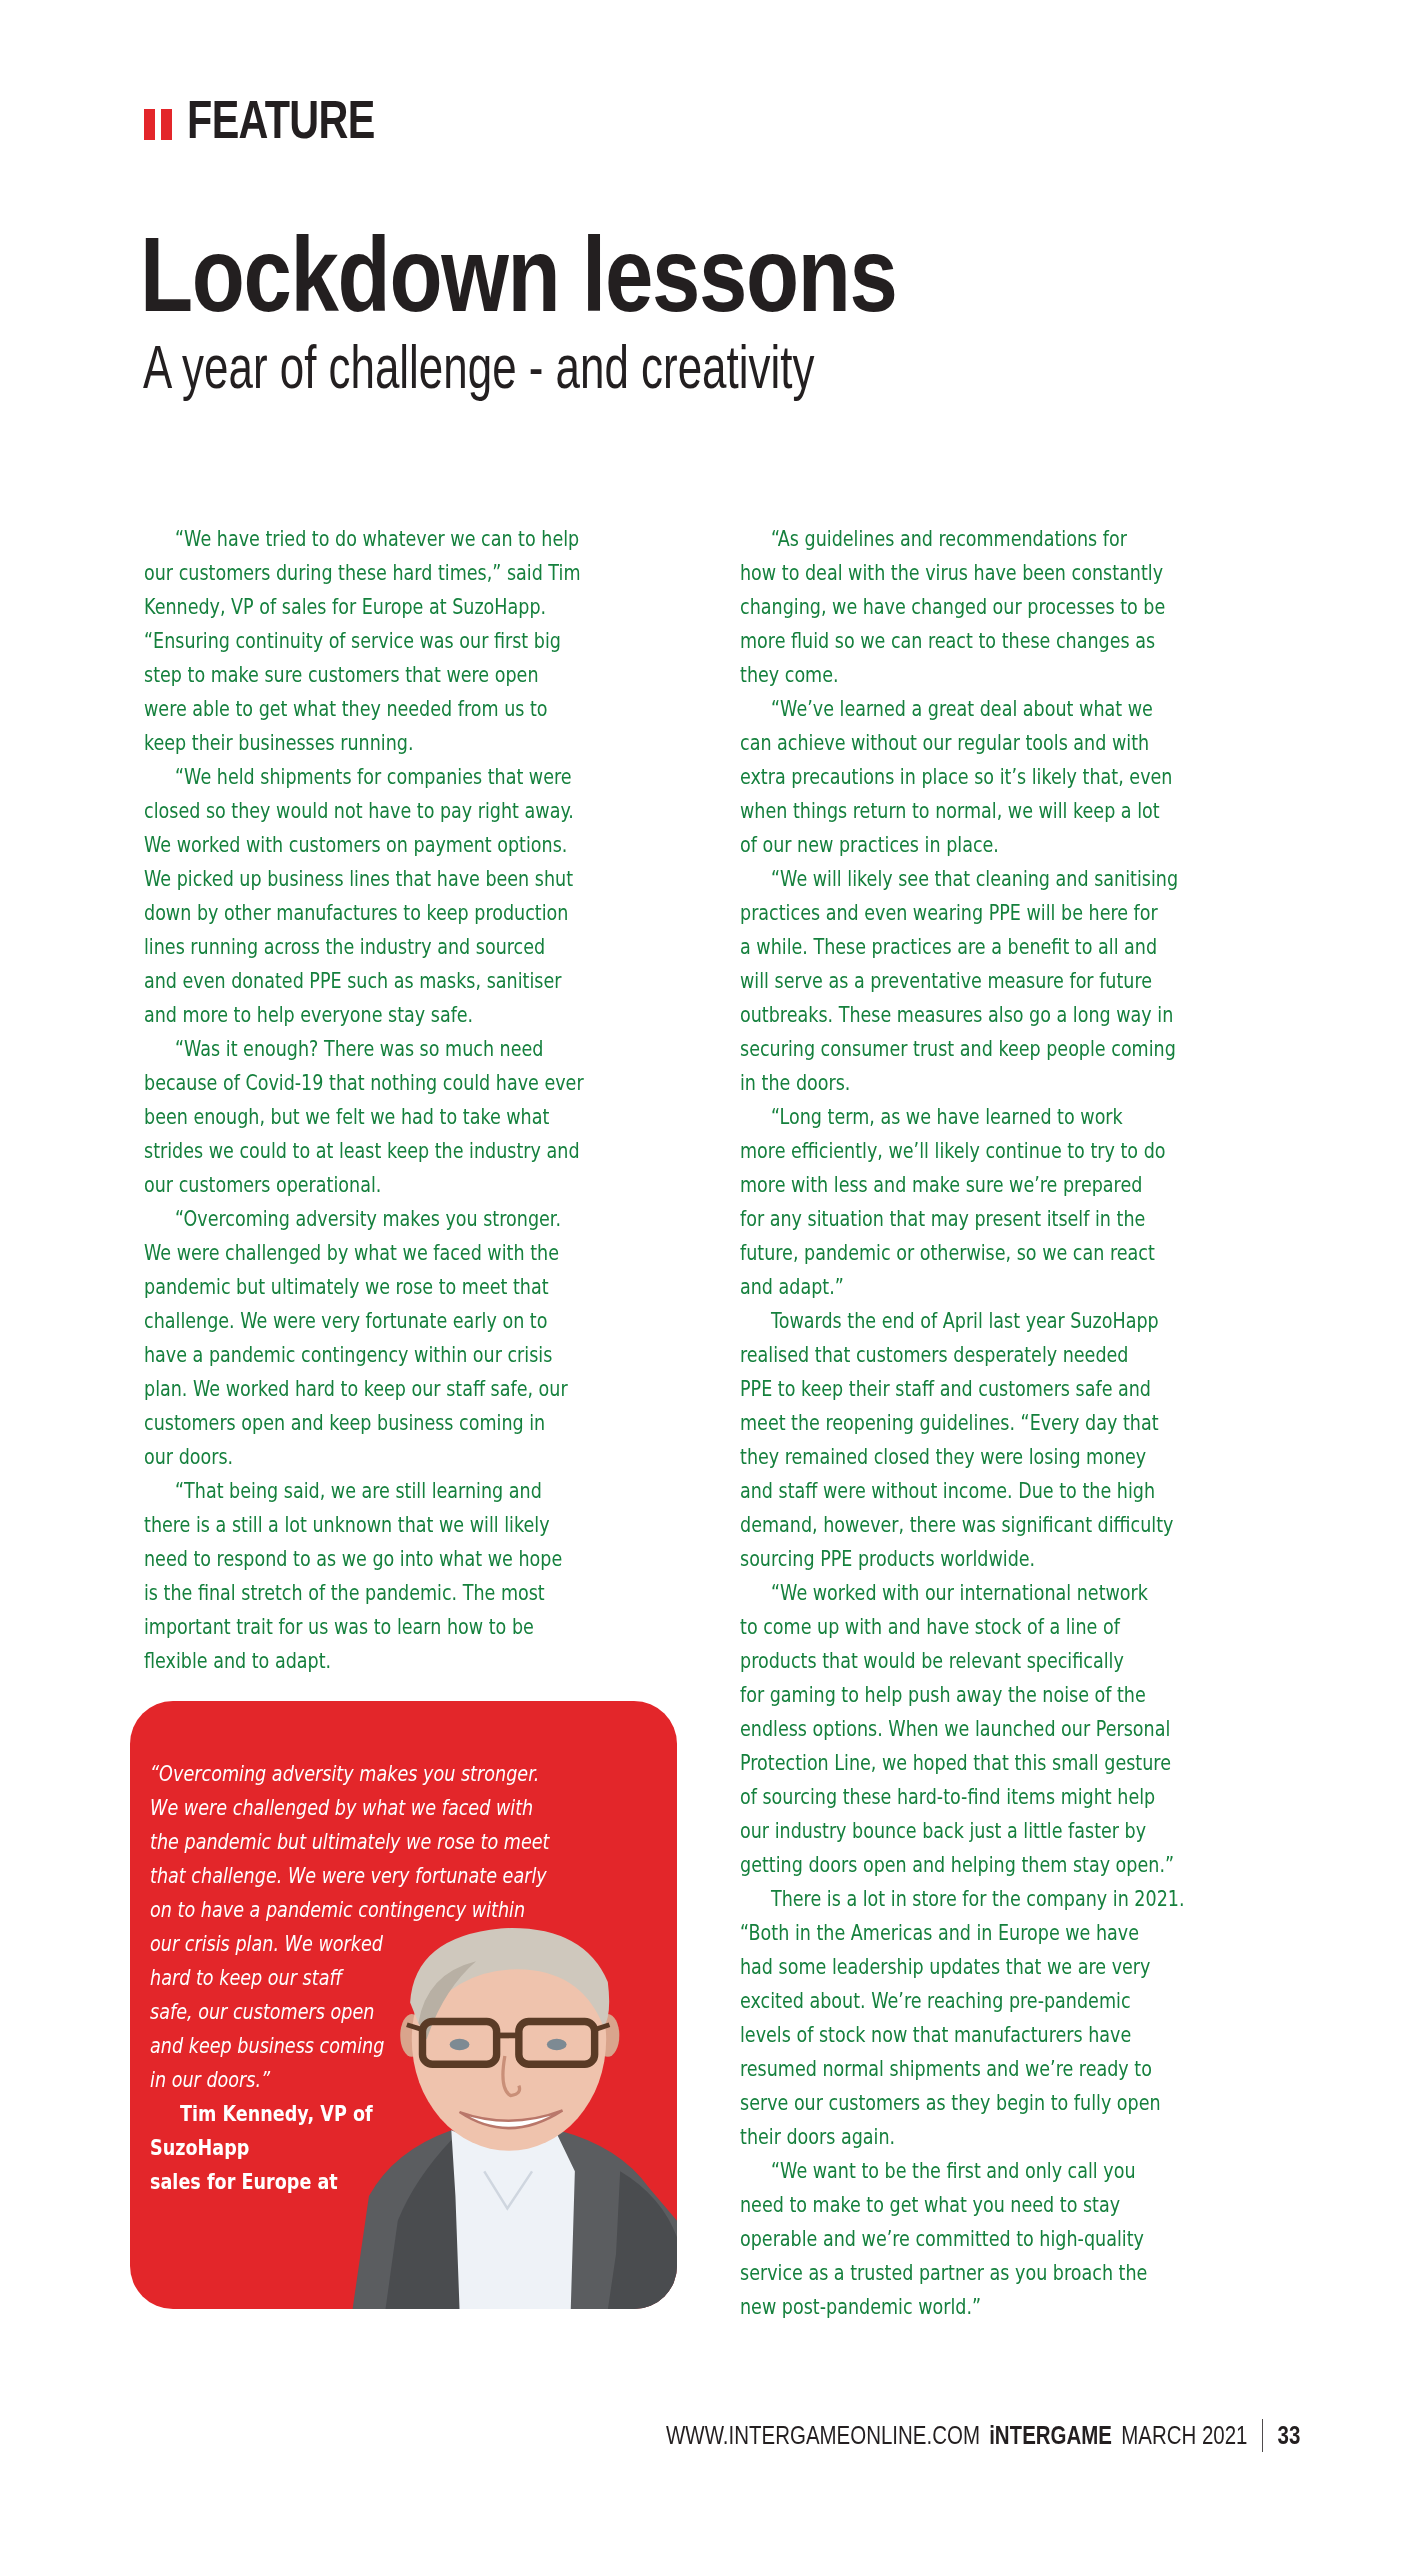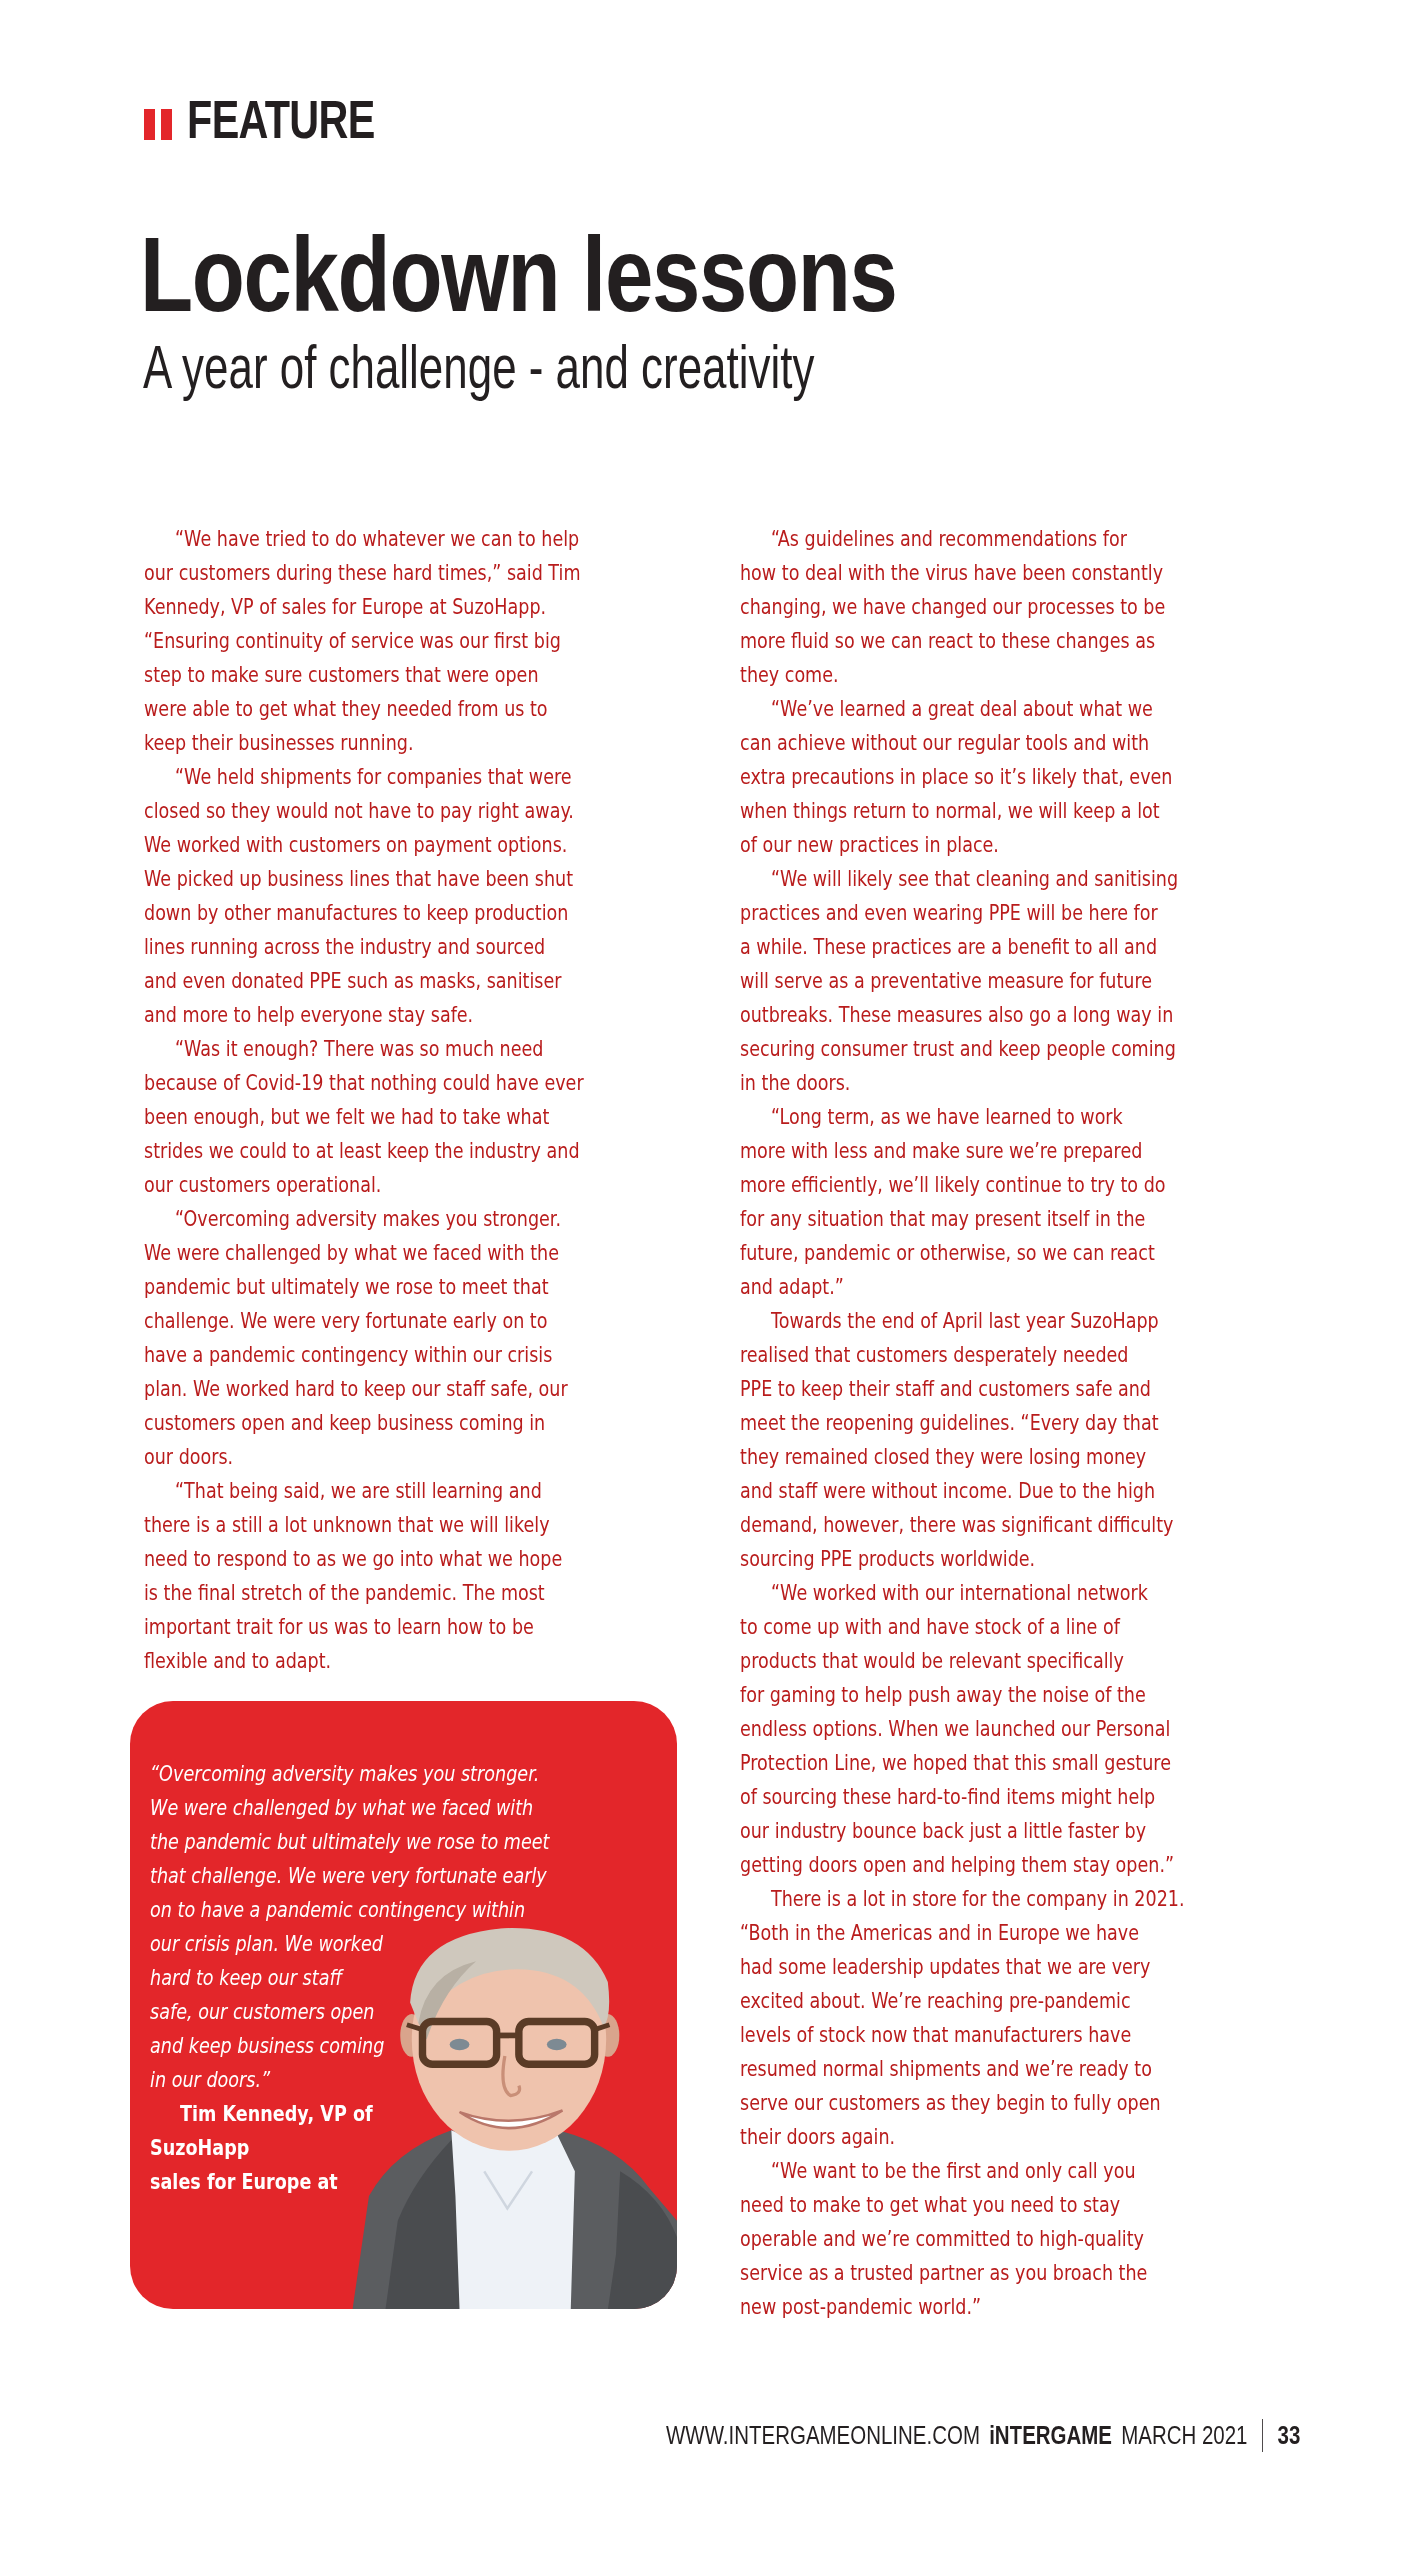--- a/index.html
+++ b/index.html
@@ -7,21 +7,21 @@
   .page { position: absolute; left: 0; top: 0; width: 1425px; height: 1912px; background: #ffffff; }
 
   .section-marker { position: absolute; left: 144px; top: 97px; height: 46px; display: flex; align-items: flex-end; }
   .marker-bars { display: flex; gap: 6.6px; margin-right: 15px; margin-bottom: 3.3px; }
   .marker-bar { width: 10.7px; height: 31px; background: #e3262a; }
   .section-label { font-family: "Liberation Sans", sans-serif; font-weight: 700; font-size: 53px; line-height: 46px; color: #231f20; transform: scaleX(0.78); transform-origin: left bottom; letter-spacing: -0.8px; }
 
   .headline { position: absolute; left: 140px; top: 221px; font-family: "Liberation Sans", sans-serif; font-weight: 700; font-size: 106px; line-height: 107px; color: #231f20; transform: scaleX(0.82); transform-origin: left top; white-space: nowrap; letter-spacing: -1.6px; }
   .standfirst { position: absolute; left: 143px; top: 334px; font-family: "Liberation Sans", sans-serif; font-weight: 400; font-size: 61px; line-height: 66px; color: #231f20; transform: scaleX(0.72); transform-origin: left top; white-space: nowrap; }
 
-  .col { position: absolute; font-family: "DejaVu Sans", sans-serif; font-size: 21.4px; line-height: 34px; color: #b91c1c; }
+  .col { position: absolute; font-family: "DejaVu Sans", sans-serif; font-size: 21.4px; line-height: 34px; color: #15803d; }
   .col-left { left: 144px; top: 522px; width: 528px; }
   .col-right { left: 732px; top: 522px; width: 544px; margin-left: 8px; }
   .line { white-space: nowrap; height: 34px; transform-origin: left center; }
   .line.indent { padding-left: 30.5px; }
   .col .line span { display: inline-block; transform: scaleX(0.82); transform-origin: left center; }
 
   .pull-quote { position: absolute; left: 130px; top: 1701px; width: 547px; height: 608px; background: #e3262a; border-radius: 43px; overflow: hidden; }
   .pq-text { position: absolute; left: 20px; top: 56px; font-family: "DejaVu Sans", sans-serif; font-style: italic; font-size: 22px; line-height: 34px; color: #ffffff; z-index: 2; }
   .pq-text .line span { display: inline-block; transform: scaleX(0.8); transform-origin: left center; }
   .pq-attrib { font-style: normal; font-weight: 700; }
@@ -101,22 +101,22 @@
       <div class="line"><span>when things return to normal, we will keep a lot</span></div>
       <div class="line"><span>of our new practices in place.</span></div>
       <div class="line indent"><span>“We will likely see that cleaning and sanitising</span></div>
       <div class="line"><span>practices and even wearing PPE will be here for</span></div>
       <div class="line"><span>a while. These practices are a benefit to all and</span></div>
       <div class="line"><span>will serve as a preventative measure for future</span></div>
       <div class="line"><span>outbreaks. These measures also go a long way in</span></div>
       <div class="line"><span>securing consumer trust and keep people coming</span></div>
       <div class="line"><span>in the doors.</span></div>
       <div class="line indent"><span>“Long term, as we have learned to work</span></div>
+      <div class="line"><span>more efficiently, we’ll likely continue to try to do</span></div>
       <div class="line"><span>more with less and make sure we’re prepared</span></div>
-      <div class="line"><span>more efficiently, we’ll likely continue to try to do</span></div>
       <div class="line"><span>for any situation that may present itself in the</span></div>
       <div class="line"><span>future, pandemic or otherwise, so we can react</span></div>
       <div class="line"><span>and adapt.”</span></div>
       <div class="line indent"><span>Towards the end of April last year SuzoHapp</span></div>
       <div class="line"><span>realised that customers desperately needed</span></div>
       <div class="line"><span>PPE to keep their staff and customers safe and</span></div>
       <div class="line"><span>meet the reopening guidelines. “Every day that</span></div>
       <div class="line"><span>they remained closed they were losing money</span></div>
       <div class="line"><span>and staff were without income. Due to the high</span></div>
       <div class="line"><span>demand, however, there was significant difficulty</span></div>

